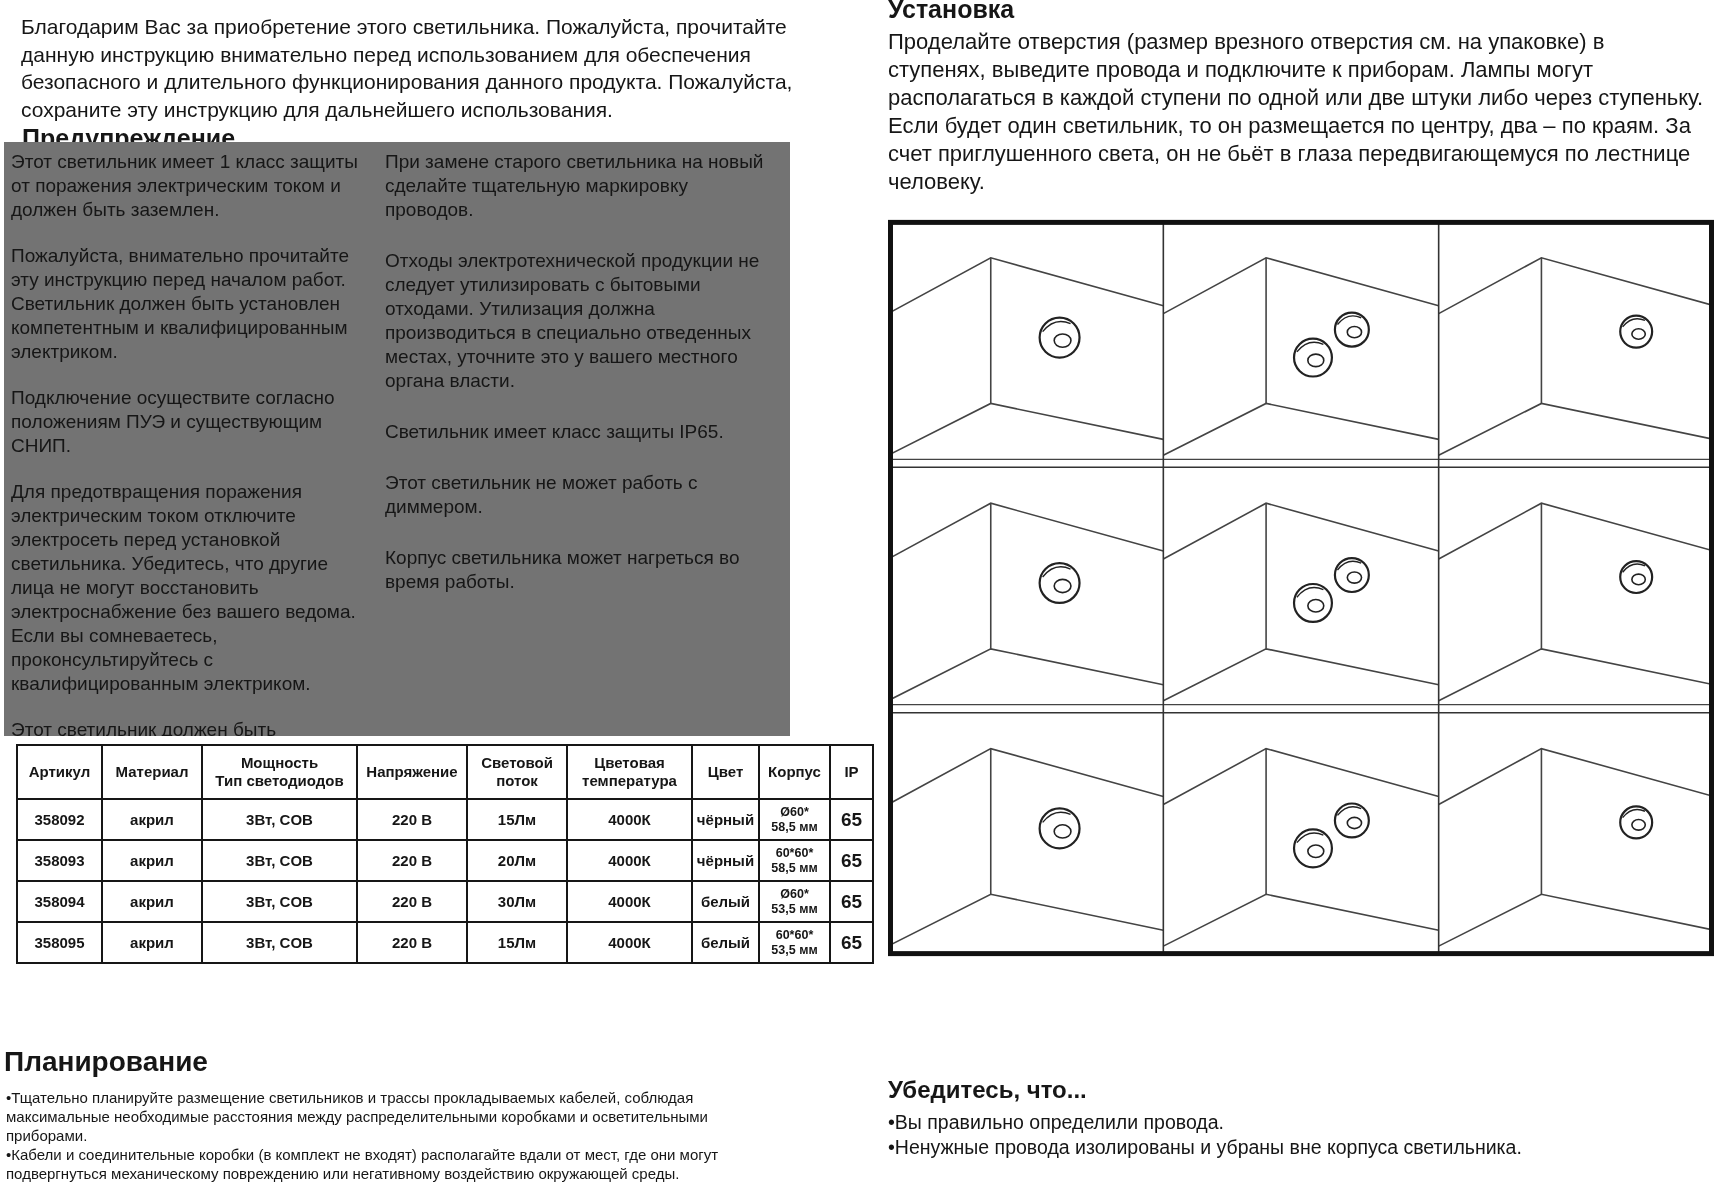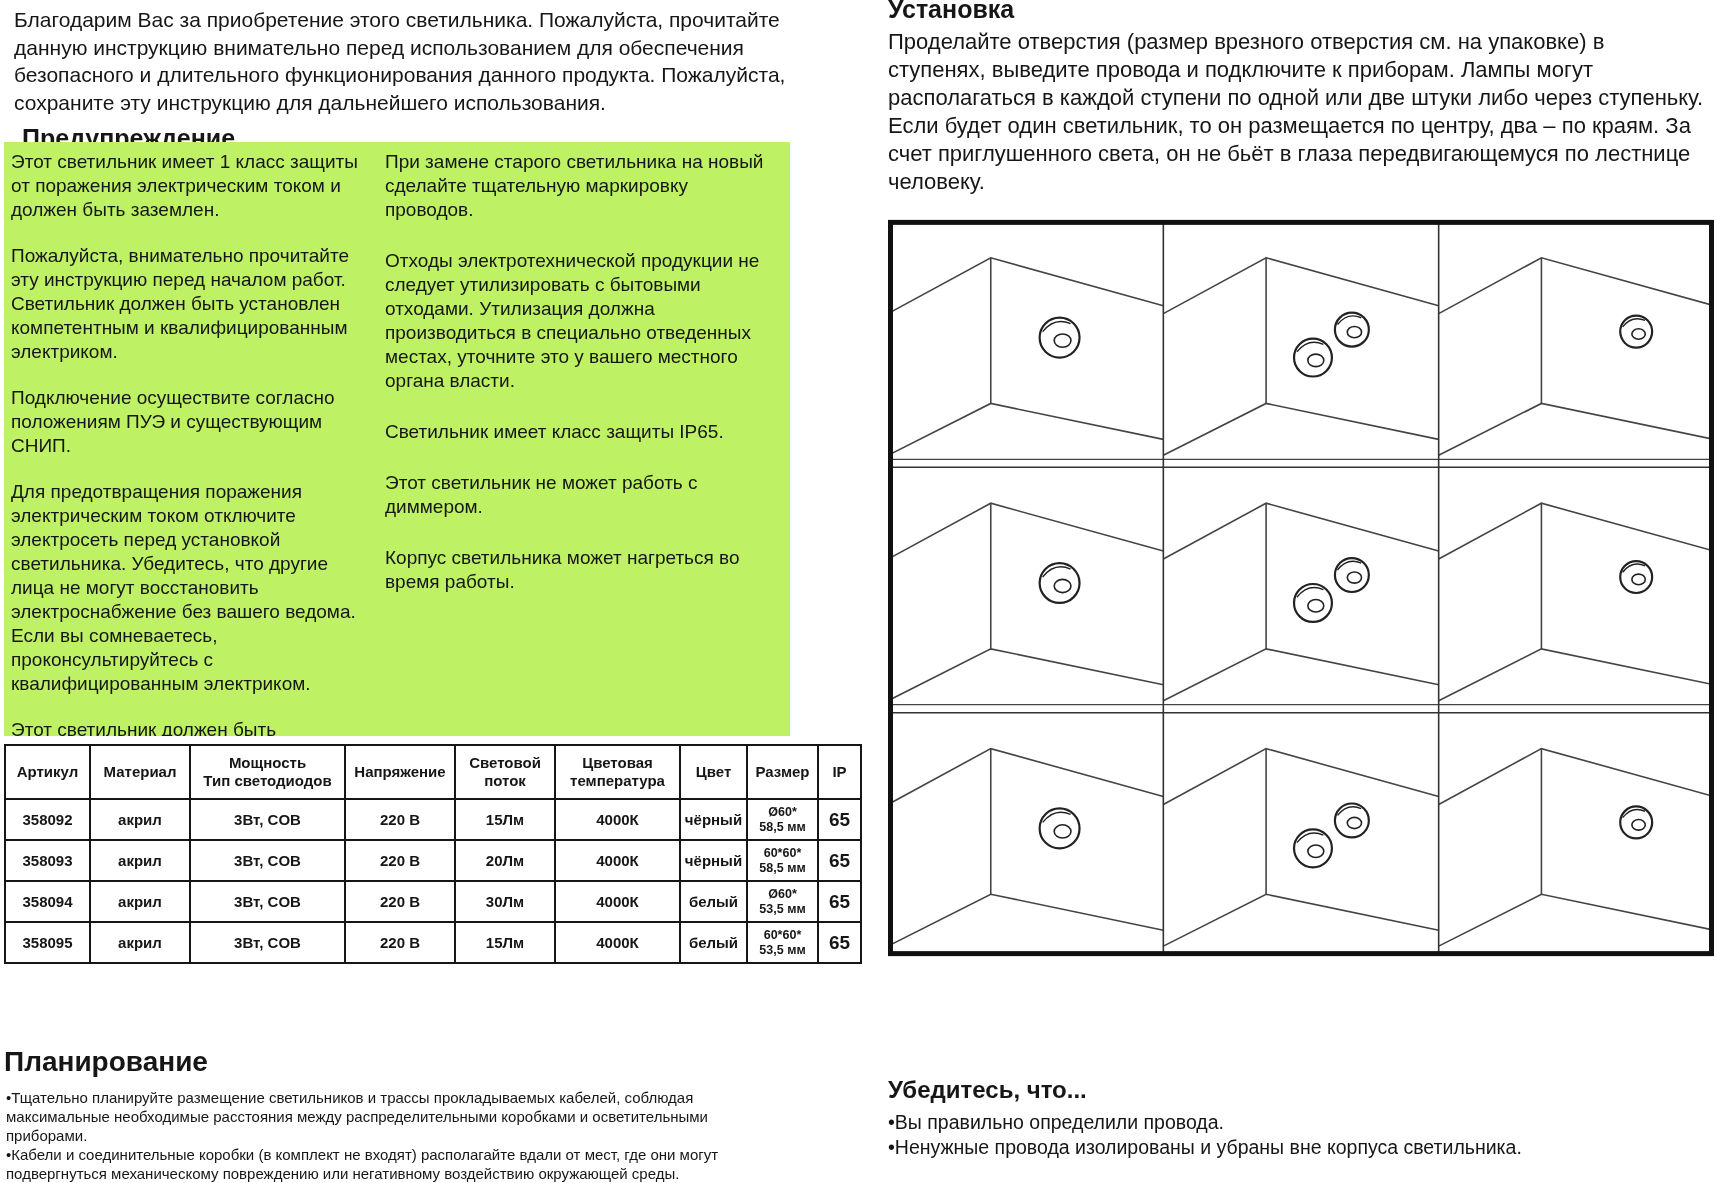--- a/index.html
+++ b/index.html
@@ -1,31 +1,31 @@
 <!DOCTYPE html>
 <html><head>
 <meta charset="utf-8">
 <style>
   html,body{margin:0;padding:0;background:#fff;}
   body{width:1720px;height:1183px;position:relative;overflow:hidden;
        font-family:"Liberation Sans","DejaVu Sans",sans-serif;color:#161616;}
   .page{position:absolute;inset:0;}
 
   
-  .intro{position:absolute;left:8px;top:0;width:788px;font-size:21px;line-height:27.5px;margin:6px;}
+  .intro{position:absolute;left:8px;top:0;width:788px;font-size:21px;line-height:27.5px;margin:13px;}
   .h-warning{position:absolute;left:6px;top:108px;font-size:25px;font-weight:bold;margin:16px;}
-  .warning-box{position:absolute;left:4px;top:142px;width:786px;height:594px;background:#bef264;
+  .warning-box{position:absolute;left:4px;top:142px;width:786px;height:594px;background:#737373;
                box-sizing:border-box;padding:8px 4px 0 7px;display:flex;gap:22px;overflow:hidden;}
   .wcol p{margin:0 0 22px 0;font-size:19px;line-height:24px;}
   .wcol-left{width:352px;}
   .wcol-right{width:392px;}
   .wcol-right p{margin-bottom:27px;}
 
   
-  .spec-table{position:absolute;left:4px;top:744px;width:856px;border-collapse:collapse;table-layout:fixed;}
+  .spec-table{position:absolute;left:16px;top:744px;width:856px;border-collapse:collapse;table-layout:fixed;}
   .spec-table th,.spec-table td{border:2px solid #161616;text-align:center;vertical-align:middle;
        font-weight:bold;padding:0;white-space:pre-line;}
   .spec-table th{font-size:15px;line-height:18px;height:52px;}
   .spec-table td{font-size:15px;height:39px;}
   .spec-table td.small{font-size:12.5px;line-height:15px;}
   .spec-table td.ip{font-size:19px;}
 
   
   .h-planning{position:absolute;left:4px;top:1046px;font-size:28px;font-weight:bold;margin:0;}
   .planning-list{position:absolute;left:6px;top:1088px;width:730px;}
@@ -82,21 +82,21 @@
         <th>Артикул</th>
         <th>Материал</th>
         <th>Мощность
 Тип светодиодов</th>
         <th>Напряжение</th>
         <th>Световой
 поток</th>
         <th>Цветовая
 температура</th>
         <th>Цвет</th>
-        <th>Размер</th>
+        <th>Корпус</th>
         <th>IP</th>
       </tr>
     </thead>
     <tbody>
       <tr>
         <td>358092</td>
         <td>акрил</td>
         <td>3Вт, COB</td>
         <td>220 В</td>
         <td>15Лм</td>

